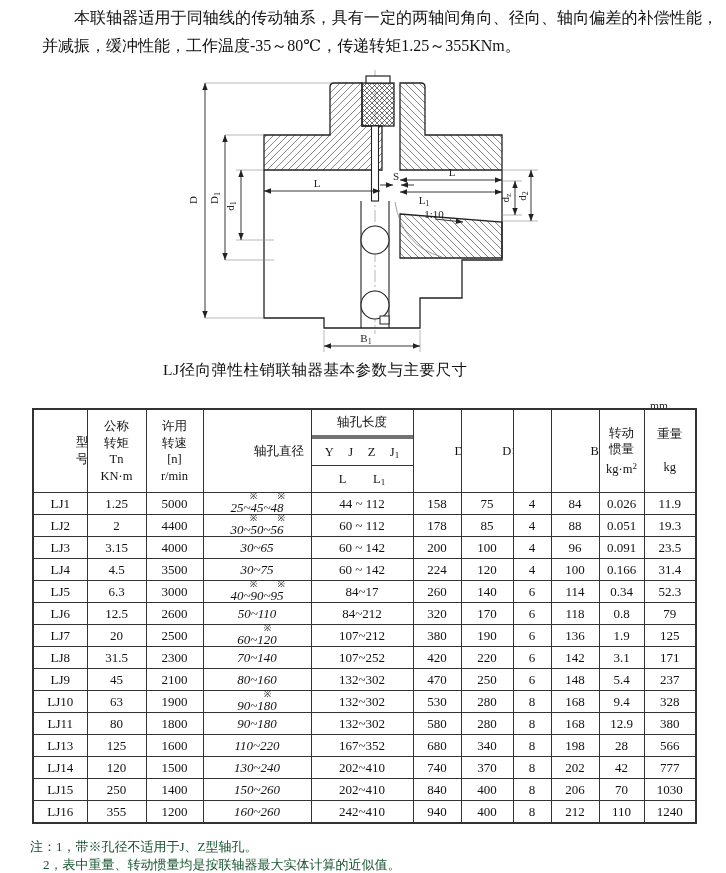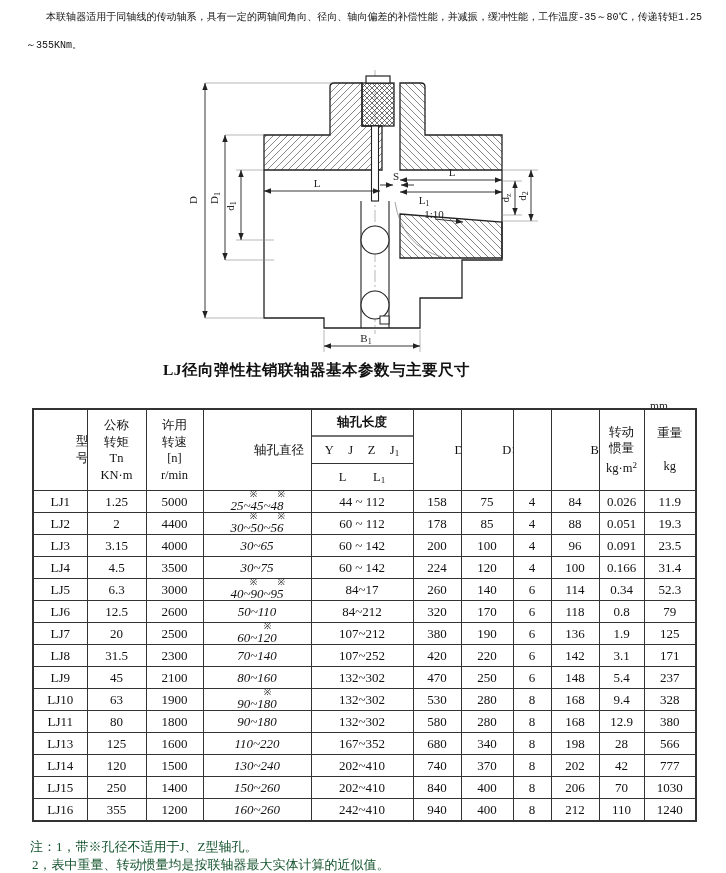--- a/index.html
+++ b/index.html
@@ -3,61 +3,60 @@
 <meta charset="utf-8">
 <style>
   html,body{margin:0;padding:0;}
   body{
     width:726px;height:873px;position:relative;background:#ffffff;
     font-family:"Liberation Serif","DejaVu Serif",serif;color:#1a1a1a;
     overflow:hidden;
   }
   
   .intro{
-    position:absolute;left:26px;top:4px;width:676px;
-    font-size:10px;line-height:28px;text-indent:2em;text-align:justify;
+    position:absolute;left:42px;top:4px;width:676px;
+    font-size:16px;line-height:28px;text-indent:2em;text-align:justify;
     color:#111;
-    font-family:Liberation Mono, monospace;
   }
   
   .drawing{position:absolute;left:152px;top:68px;}
   .drawing svg{display:block;}
   .dimtxt{font-size:11px;fill:#222;font-family:"Liberation Serif","DejaVu Serif",serif;}
   
   .tbl-title{
-    position:absolute;left:163px;top:360px;font-size:15.5px;font-weight:bold;color:#111;
+    position:absolute;left:163px;top:360px;font-size:15.5px;font-weight:normal;color:#111;
     letter-spacing:.5px;
   }
   .unit-label{position:absolute;left:650px;top:366px;font-size:11.5px;color:#222;margin-top:34px;}
   
   .spec-table{
     position:absolute;left:32px;top:408px;width:663px;
     border-collapse:collapse;table-layout:fixed;
     font-size:13px;color:#111;
   }
   .spec-table th,.spec-table td{
     border:1px solid #333;padding:0;text-align:center;vertical-align:middle;
     font-weight:normal;overflow:hidden;
   }
   .spec-table{border:2px solid #333;}
   .spec-table td{height:21px;font-size:13px;}
   .hd{font-size:12.5px;line-height:17px;}
   .hd-center{display:flex;align-items:center;justify-content:center;height:79px;margin-left:44px;}
   .hstack{display:flex;flex-direction:column;justify-content:center;height:79px;}
   .hstack div{line-height:16.5px;}
-  .borelen .sub1{height:25px;line-height:25px;border-bottom:2px solid #737373;font-weight:bold;}
+  .borelen .sub1{height:25px;line-height:25px;border-bottom:4px solid #737373;}
   .borelen .sub2{height:26px;line-height:26px;border-bottom:1px solid #333;display:flex;justify-content:space-around;padding:0 6px;}
   .borelen .sub3{height:26px;line-height:26px;display:flex;justify-content:space-around;padding:0 14px;}
   sub{font-size:9px;vertical-align:-2px;}
   sup{font-size:9px;vertical-align:4px;}
   .marks{height:8px;line-height:7px;font-size:9px;letter-spacing:9px;padding-left:30px;color:#111;}
   .bval{line-height:13px;font-style:italic;}
   
   .notes{position:absolute;left:30px;top:838px;font-size:13px;line-height:17.5px;color:#14532d;}
-  .notes .n2{margin-left:2px;}
+  .notes .n2{margin-left:13px;}
 </style>
 </head>
 <body>
 
 <div class="intro">本联轴器适用于同轴线的传动轴系，具有一定的两轴间角向、径向、轴向偏差的补偿性能，并减振，缓冲性能，工作温度-35～80℃，传递转矩1.25～355KNm。</div>
 
 <div class="drawing">
 <svg width="440" height="292" viewBox="0 0 440 292">
   <defs>
     <pattern id="h1" width="7" height="7" patternUnits="userSpaceOnUse">

